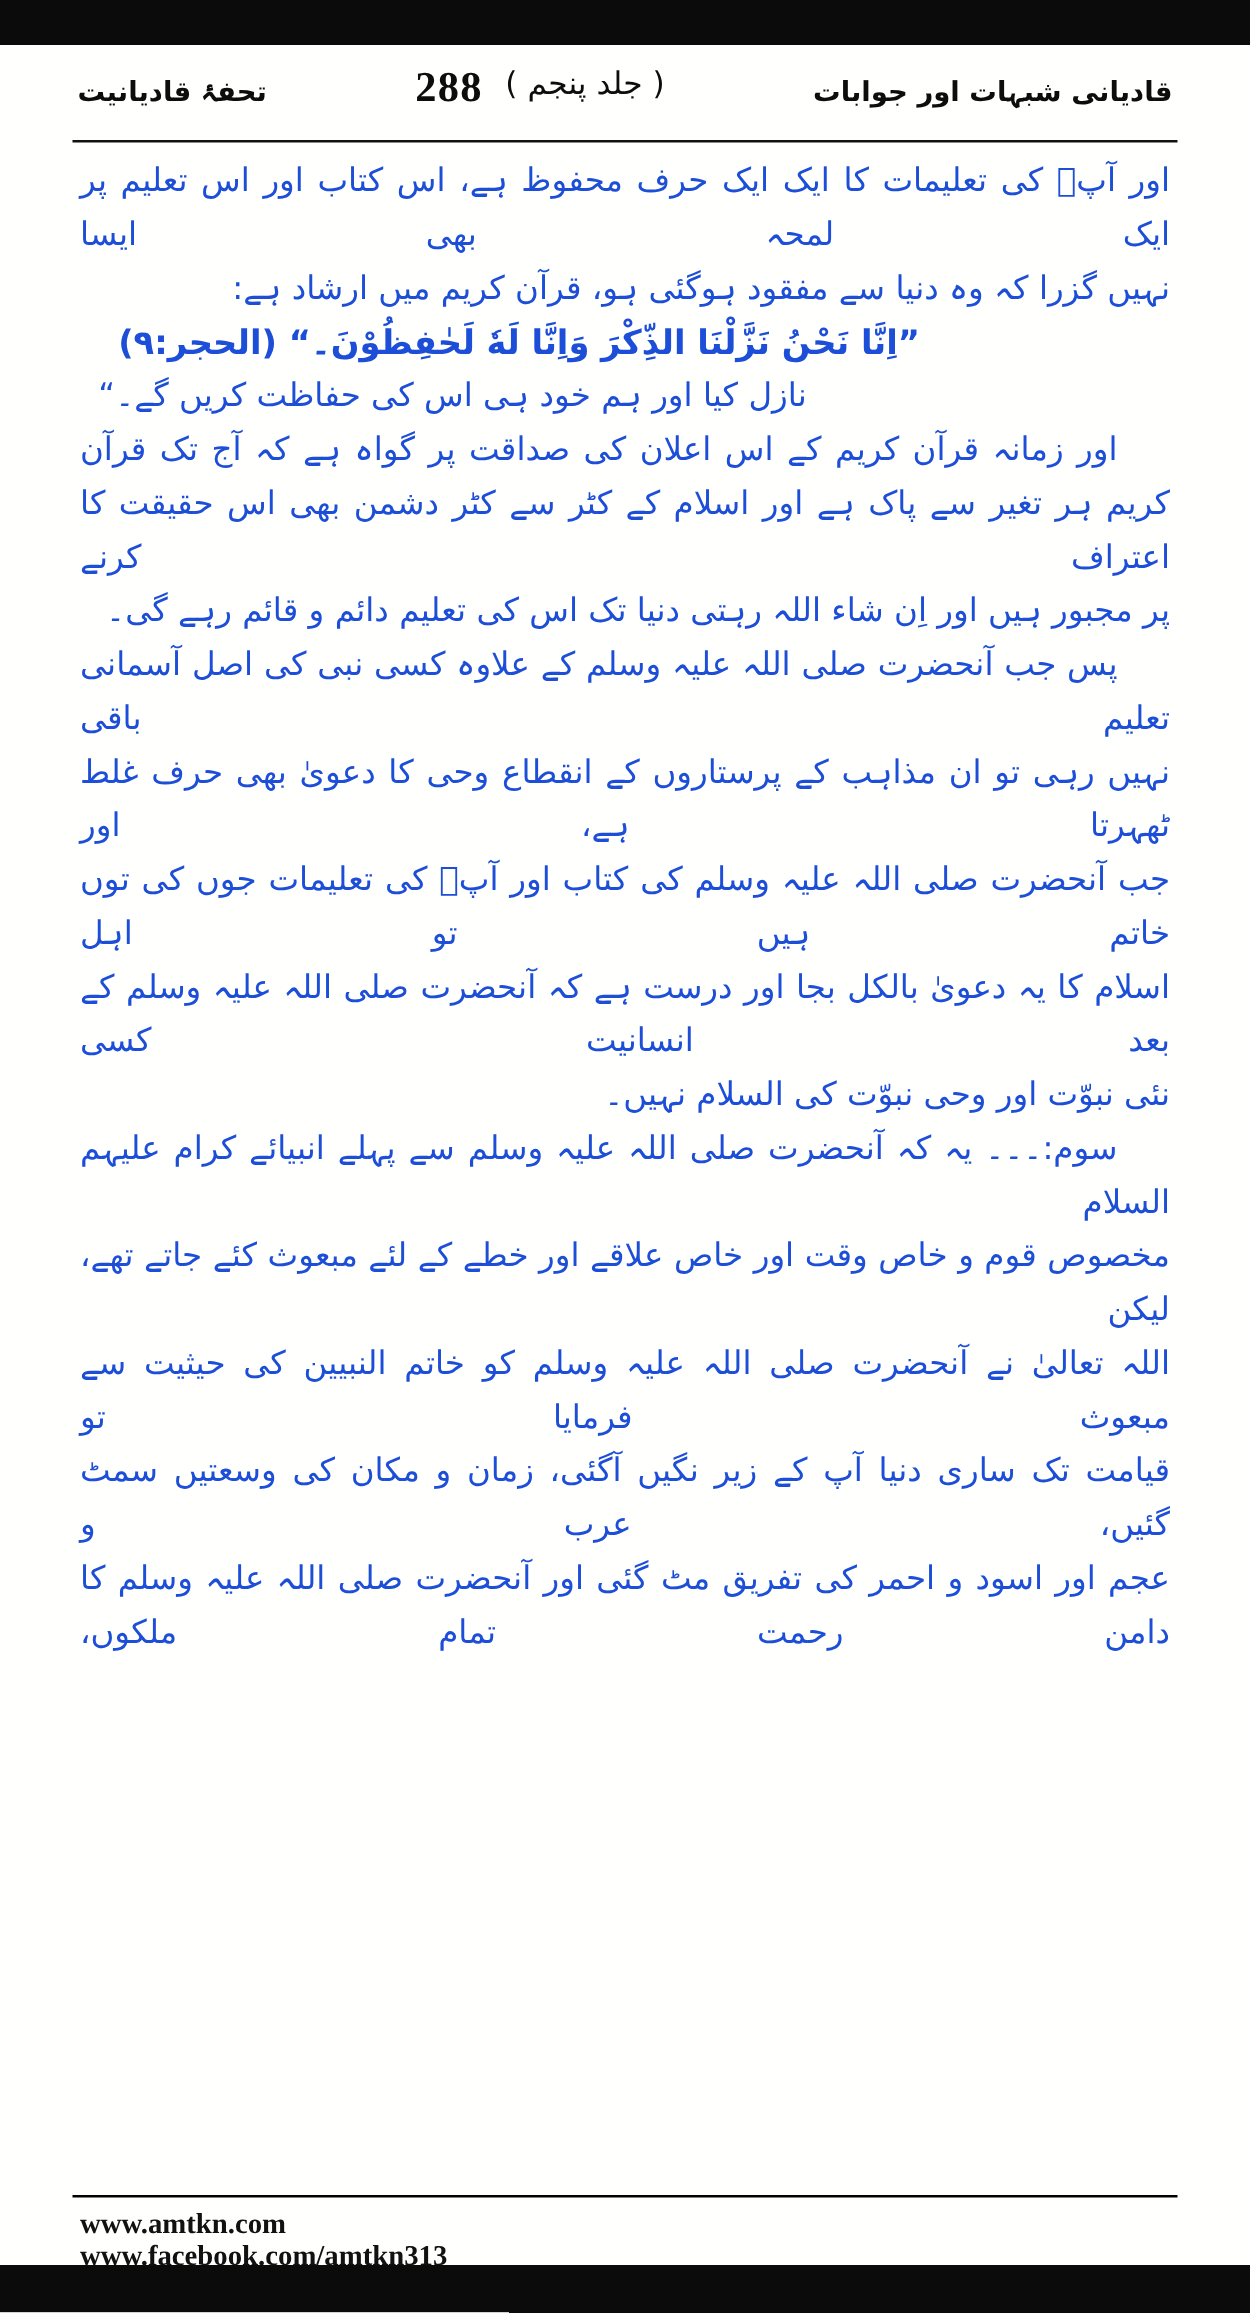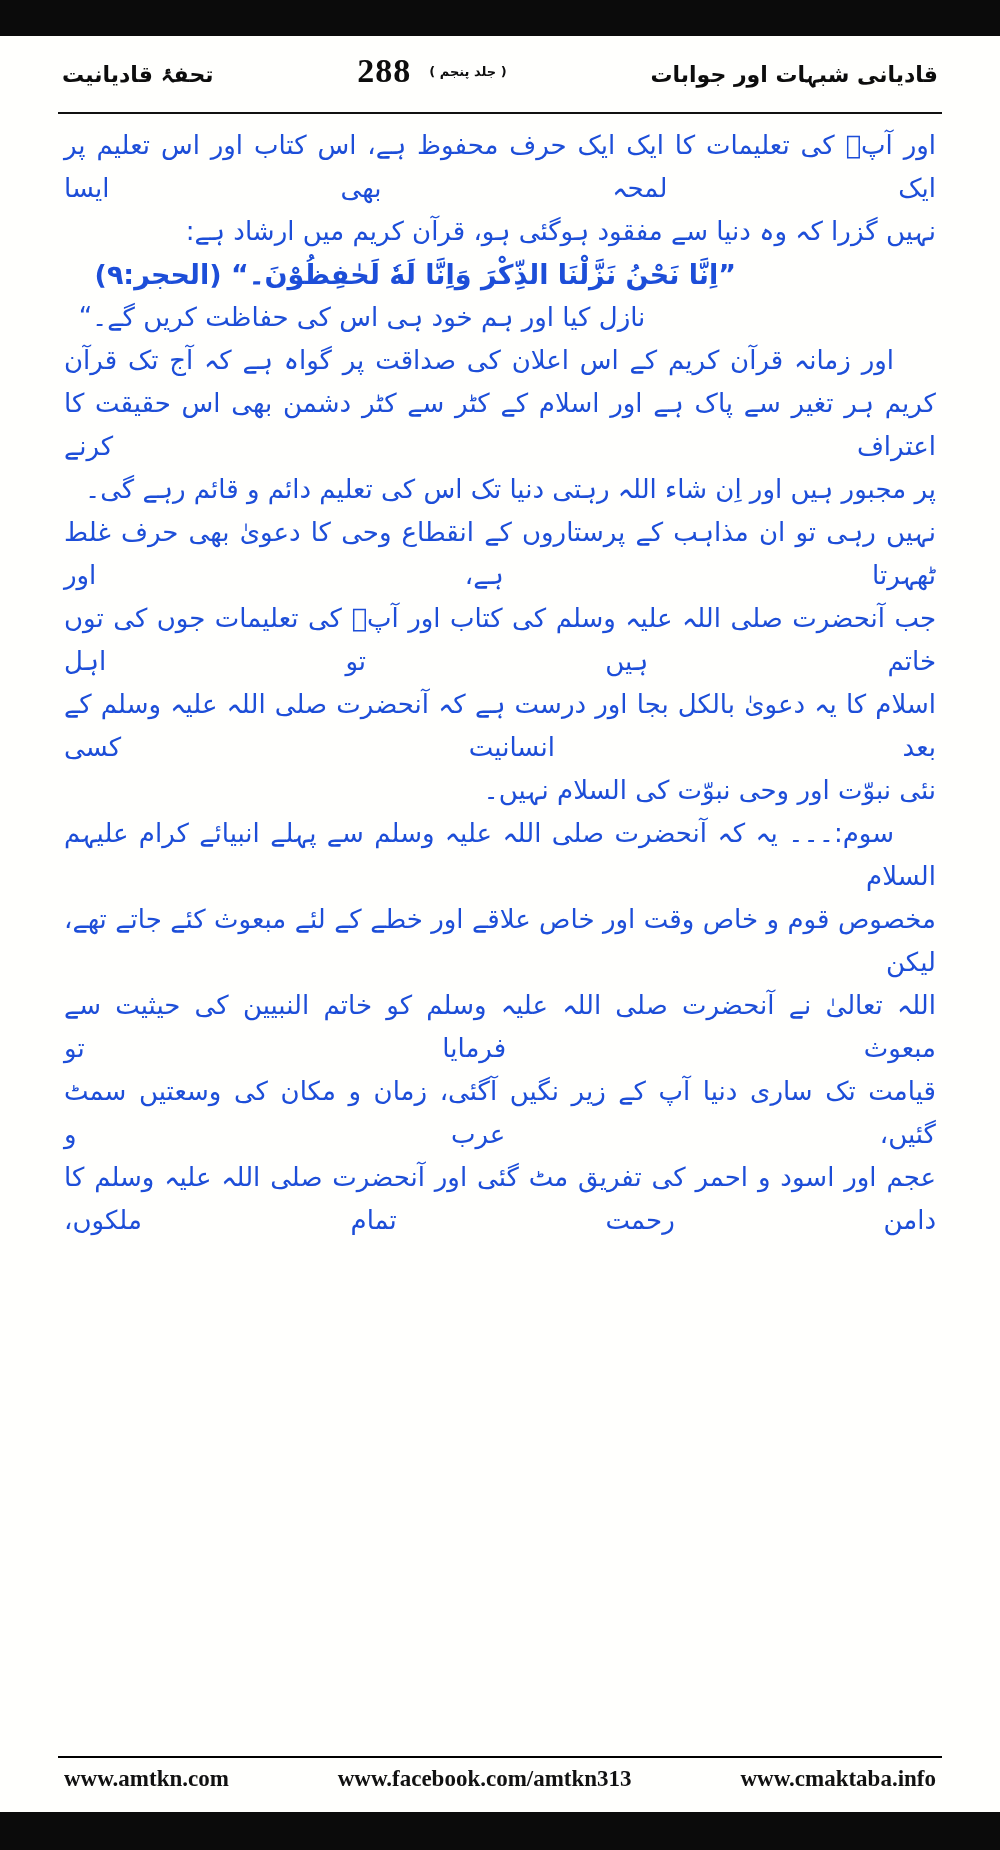--- a/index.html
+++ b/index.html
@@ -34,32 +34,32 @@
     direction: ltr;
   }
   .h-side {
     font-size: 22px;
     font-weight: 700;
     direction: rtl;
     white-space: nowrap;
   }
   .h-center {
     display: flex;
-    align-items: center;
+    align-items: flex-start;
     gap: 18px;
   }
   .pagenum {
     font-family: "Liberation Serif", serif;
     font-size: 34px;
     font-weight: 700;
     letter-spacing: 1px;
   }
   .volume {
-    font-size: 13px;
-    font-weight: 700;
+    font-size: 25px;
+    font-weight: 400;
     direction: rtl;
     white-space: nowrap;
   }
   .rule {
     position: absolute;
     top: 112px;
     left: 58px;
     right: 58px;
     border-top: 2px solid #111;
   }
@@ -97,20 +97,21 @@
     left: 64px;
     right: 64px;
     display: flex;
     justify-content: space-between;
     align-items: baseline;
     font-family: "Liberation Serif", serif;
     font-size: 23px;
     font-weight: 600;
     color: #111;
     direction: ltr;
+    flex-direction: column;
   }
 </style>
 </head>
 <body>
 
 <div class="page">
 
   <div class="bar top"></div>
 
   <div class="header">
@@ -125,20 +126,21 @@
   <div class="rule"></div>
 
   <div class="body">
       <div class="line j">اور آپؐ کی تعلیمات کا ایک ایک حرف محفوظ ہے، اس کتاب اور اس تعلیم پر ایک لمحہ بھی ایسا</div>
       <div class="line e">نہیں گزرا کہ وہ دنیا سے مفقود ہوگئی ہو، قرآن کریم میں ارشاد ہے:</div>
       <div class="line v">”اِنَّا نَحْنُ نَزَّلْنَا الذِّكْرَ وَاِنَّا لَهٗ لَحٰفِظُوْنَ۔“ (الحجر:۹)</div>
       <div class="line q2">نازل کیا اور ہم خود ہی اس کی حفاظت کریں گے۔“</div>
       <div class="line i">اور زمانہ قرآن کریم کے اس اعلان کی صداقت پر گواہ ہے کہ آج تک قرآن</div>
       <div class="line j">کریم ہر تغیر سے پاک ہے اور اسلام کے کٹر سے کٹر دشمن بھی اس حقیقت کا اعتراف کرنے</div>
       <div class="line e">پر مجبور ہیں اور اِن شاء اللہ رہتی دنیا تک اس کی تعلیم دائم و قائم رہے گی۔</div>
+      <div class="line i">پس جب آنحضرت صلی اللہ علیہ وسلم کے علاوہ کسی نبی کی اصل آسمانی تعلیم باقی</div>
       <div class="line j">نہیں رہی تو ان مذاہب کے پرستاروں کے انقطاع وحی کا دعویٰ بھی حرف غلط ٹھہرتا ہے، اور</div>
       <div class="line j">جب آنحضرت صلی اللہ علیہ وسلم کی کتاب اور آپؐ کی تعلیمات جوں کی توں خاتم ہیں تو اہل</div>
       <div class="line j">اسلام کا یہ دعویٰ بالکل بجا اور درست ہے کہ آنحضرت صلی اللہ علیہ وسلم کے بعد انسانیت کسی</div>
       <div class="line e">نئی نبوّت اور وحی نبوّت کی السلام نہیں۔</div>
       <div class="line i">سوم:۔۔۔ یہ کہ آنحضرت صلی اللہ علیہ وسلم سے پہلے انبیائے کرام علیہم السلام</div>
       <div class="line j">مخصوص قوم و خاص وقت اور خاص علاقے اور خطے کے لئے مبعوث کئے جاتے تھے، لیکن</div>
       <div class="line j">اللہ تعالیٰ نے آنحضرت صلی اللہ علیہ وسلم کو خاتم النبیین کی حیثیت سے مبعوث فرمایا تو</div>
       <div class="line j">قیامت تک ساری دنیا آپ کے زیر نگیں آگئی، زمان و مکان کی وسعتیں سمٹ گئیں، عرب و</div>
       <div class="line j">عجم اور اسود و احمر کی تفریق مٹ گئی اور آنحضرت صلی اللہ علیہ وسلم کا دامن رحمت تمام ملکوں،</div>
     </div>

